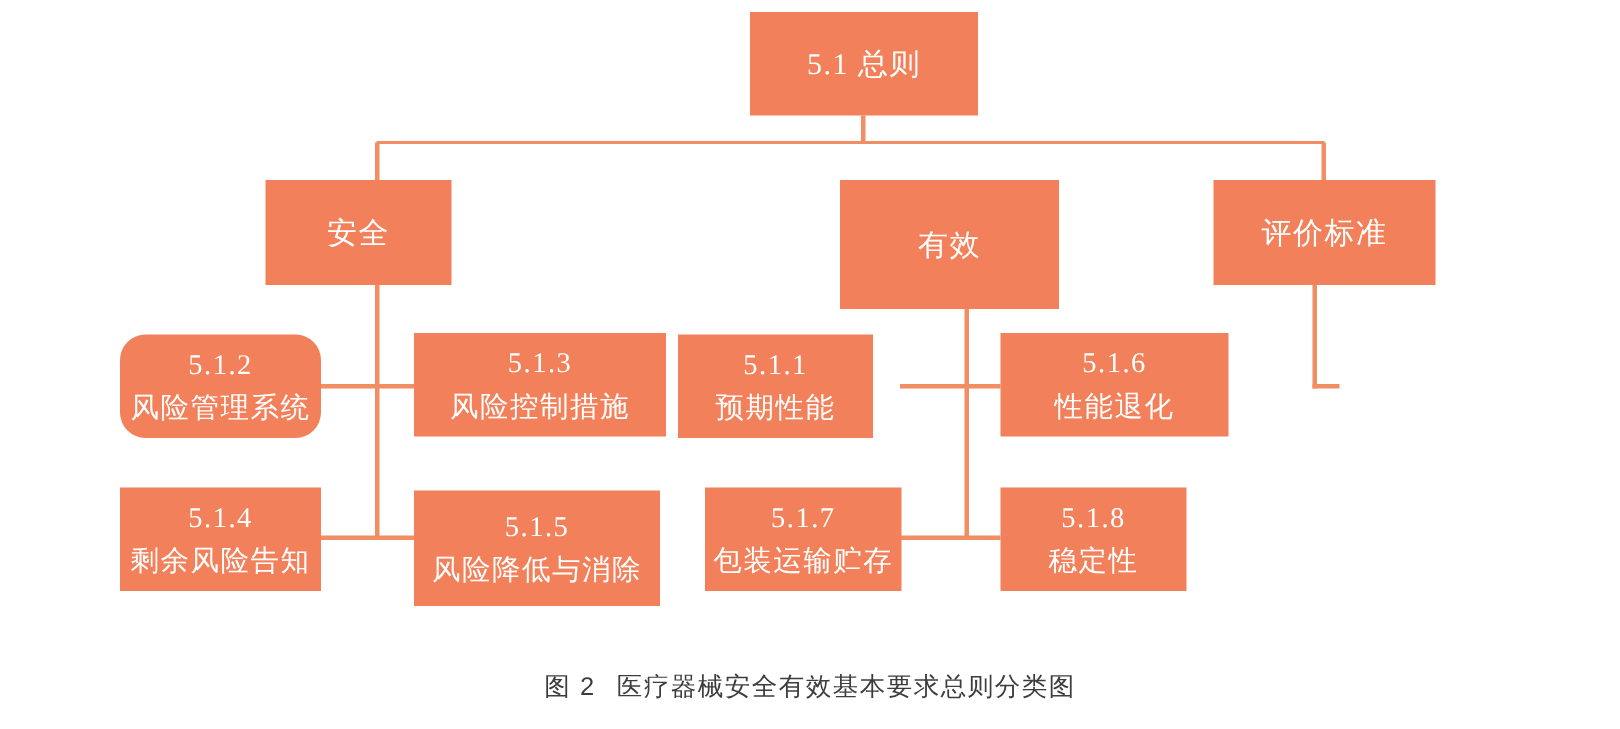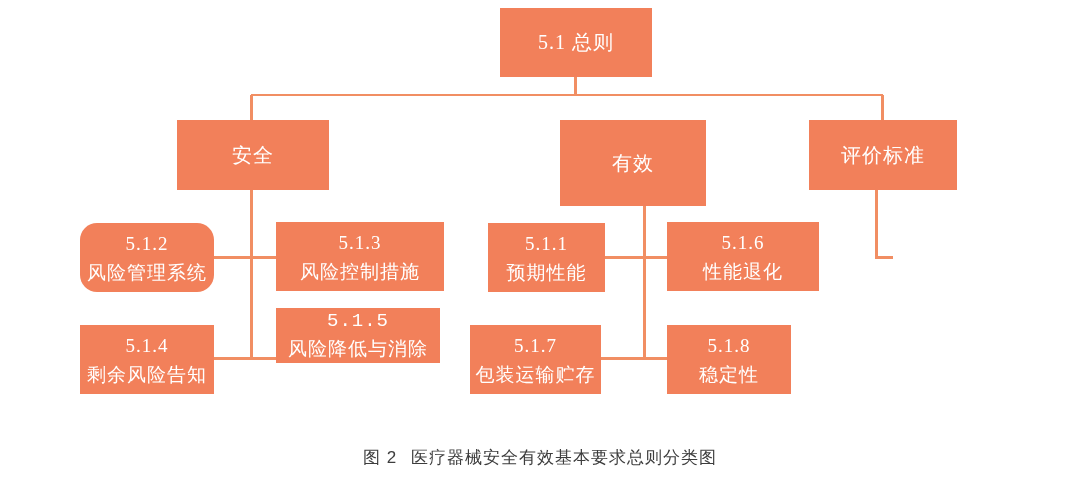--- a/index.html
+++ b/index.html
@@ -62,21 +62,21 @@
   <div class="line" style="left:600px; top:256px; width:67px; height:3px;"></div>
   <div class="line" style="left:600px; top:357px; width:67px; height:3px;"></div>
 
   <div class="line" style="left:875px; top:190px; width:3px; height:69px;"></div>
   <div class="line" style="left:875px; top:256px; width:18px; height:3px;"></div>
 
   <div class="node" style="left:500px; top:8px; width:152px; height:69px;">
     <span class="one-line">5.1 总则</span>
   </div>
 
-  <div class="node" style="left:177px; top:120px; width:152px; height:70px;font-family:Liberation Mono, monospace;">
+  <div class="node" style="left:177px; top:120px; width:124px; height:70px;font-family:Liberation Mono, monospace;">
     <span class="one-line">安全</span>
   </div>
   <div class="node" style="left:560px; top:120px; width:146px; height:86px;">
     <span class="one-line">有效</span>
   </div>
   <div class="node" style="left:809px; top:120px; width:148px; height:70px;">
     <span class="one-line">评价标准</span>
   </div>
 
   <div class="node" style="left:80px; top:223px; width:134px; height:69px;border-radius:17px;">
@@ -84,26 +84,26 @@
     <span class="label">风险管理系统</span>
   </div>
   <div class="node" style="left:276px; top:222px; width:168px; height:69px;">
     <span class="num">5.1.3</span>
     <span class="label">风险控制措施</span>
   </div>
   <div class="node" style="left:80px; top:325px; width:134px; height:69px;">
     <span class="num">5.1.4</span>
     <span class="label">剩余风险告知</span>
   </div>
-  <div class="node" style="left:276px; top:308px; width:164px; height:55px;font-family:Liberation Mono, monospace;">
+  <div class="node" style="left:276px; top:327px; width:164px; height:77px;">
     <span class="num">5.1.5</span>
     <span class="label">风险降低与消除</span>
   </div>
 
-  <div class="node" style="left:488px; top:223px; width:117px; height:69px;">
+  <div class="node" style="left:452px; top:223px; width:130px; height:69px;">
     <span class="num">5.1.1</span>
     <span class="label">预期性能</span>
   </div>
   <div class="node" style="left:667px; top:222px; width:152px; height:69px;">
     <span class="num">5.1.6</span>
     <span class="label">性能退化</span>
   </div>
   <div class="node" style="left:470px; top:325px; width:131px; height:69px;">
     <span class="num">5.1.7</span>
     <span class="label">包装运输贮存</span>

